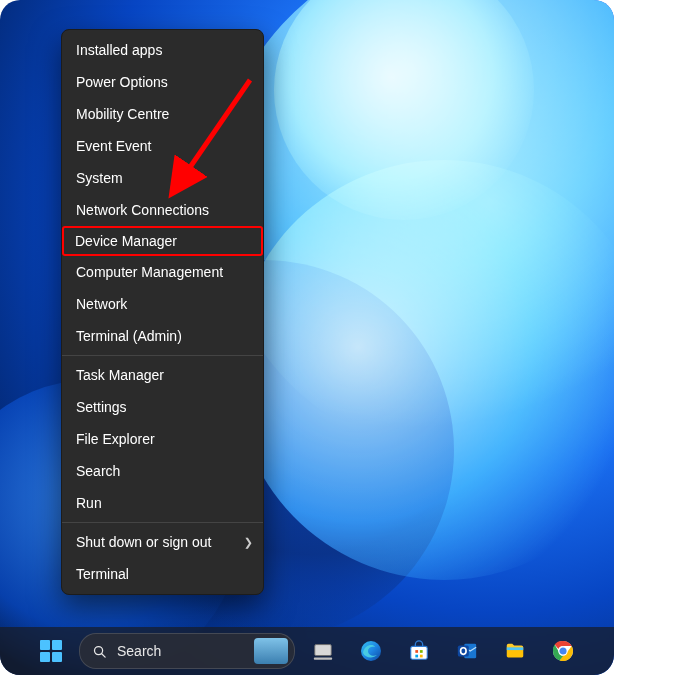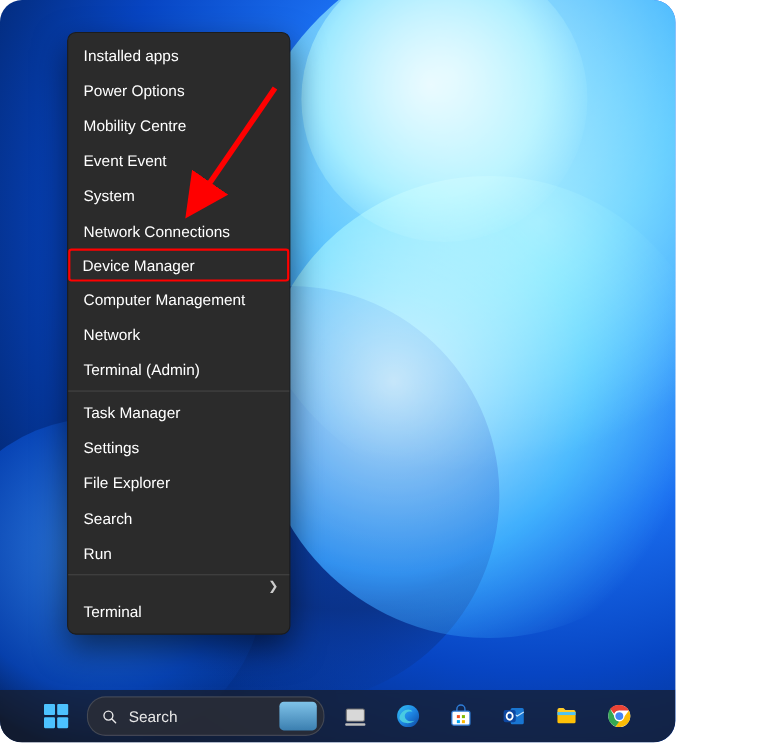--- a/index.html
+++ b/index.html
@@ -83,21 +83,21 @@
       <div class="menu-item"><span>Computer Management</span></div>
       <div class="menu-item"><span>Network</span></div>
       <div class="menu-item"><span>Terminal (Admin)</span></div>
       <div class="menu-sep"></div>
       <div class="menu-item"><span>Task Manager</span></div>
       <div class="menu-item"><span>Settings</span></div>
       <div class="menu-item"><span>File Explorer</span></div>
       <div class="menu-item"><span>Search</span></div>
       <div class="menu-item"><span>Run</span></div>
       <div class="menu-sep"></div>
-      <div class="menu-item"><span class="submenu-arrow">❯</span></div>
+      <div class="menu-item"><span>Shut down or sign out</span><span class="submenu-arrow">❯</span></div>
       <div class="menu-item"><span>Terminal</span></div>
     </div>
 
   <svg class="annot-arrow" width="110" height="150">
     <defs>
       <marker id="ah" viewBox="0 0 10 10" refX="8" refY="5" markerWidth="8" markerHeight="8" orient="auto-start-reverse">
         <path d="M0 0 L10 5 L0 10 z" fill="#ff0000"></path>
       </marker>
     </defs>
     <line x1="95" y1="10" x2="18" y2="122" stroke="#ff0000" stroke-width="5" marker-end="url(#ah)"></line>

